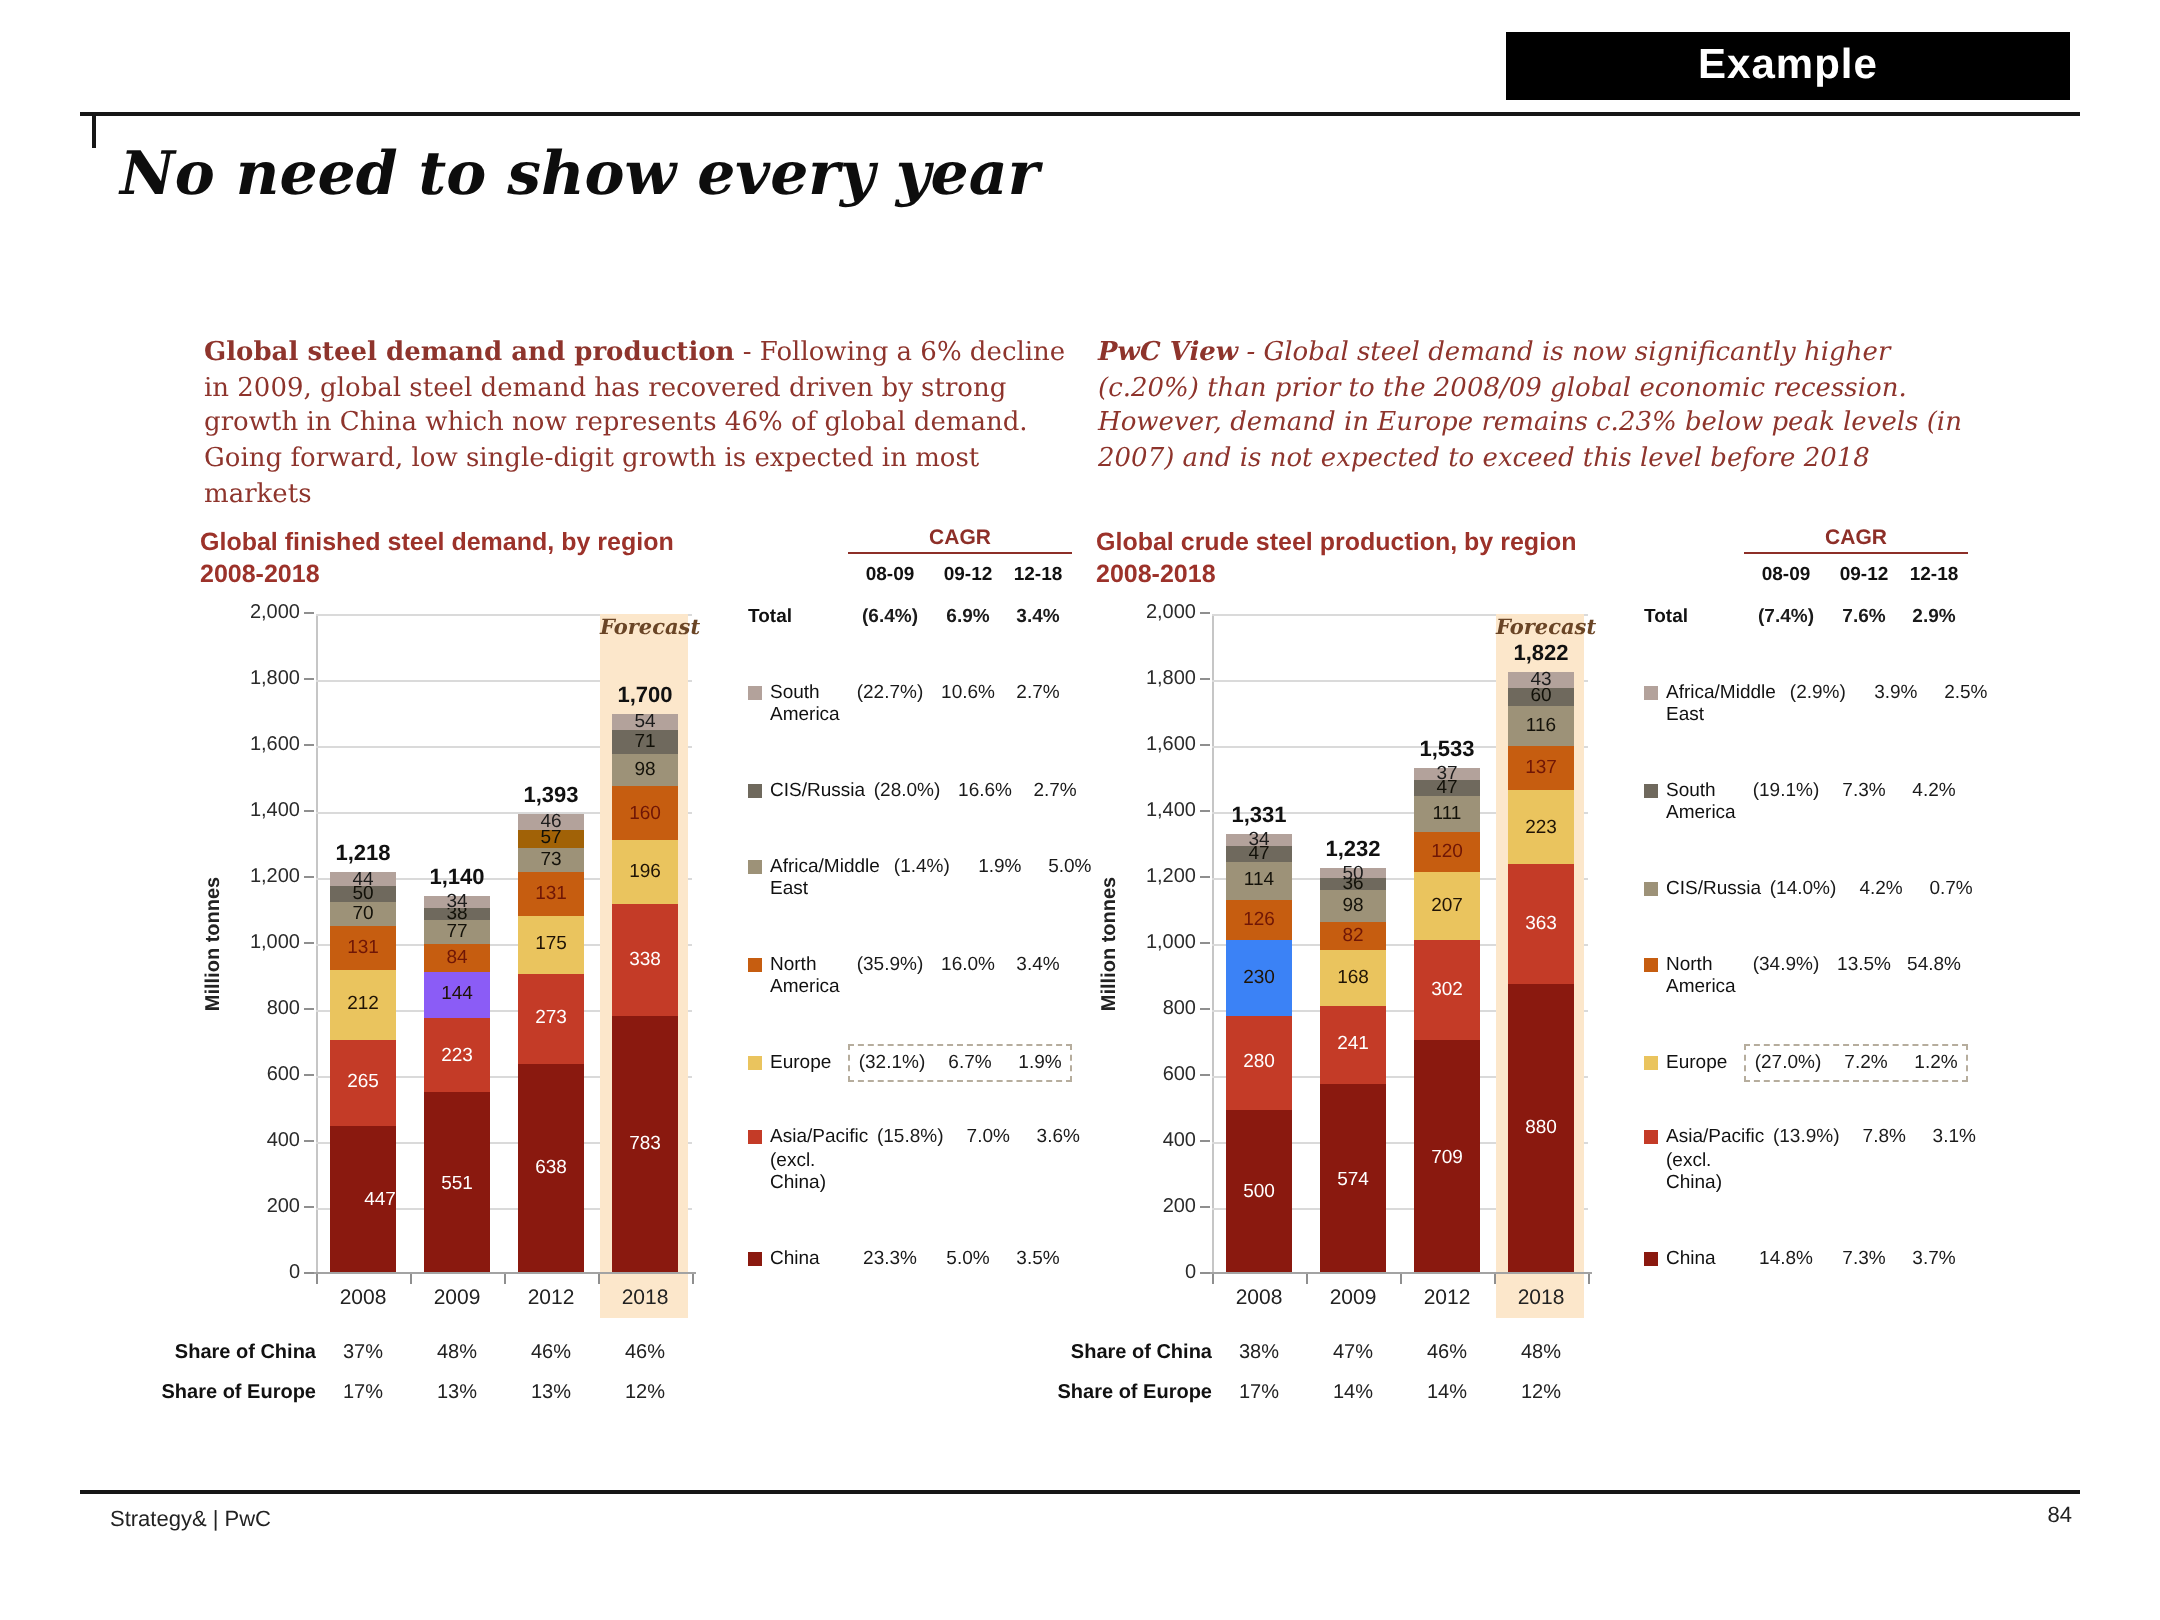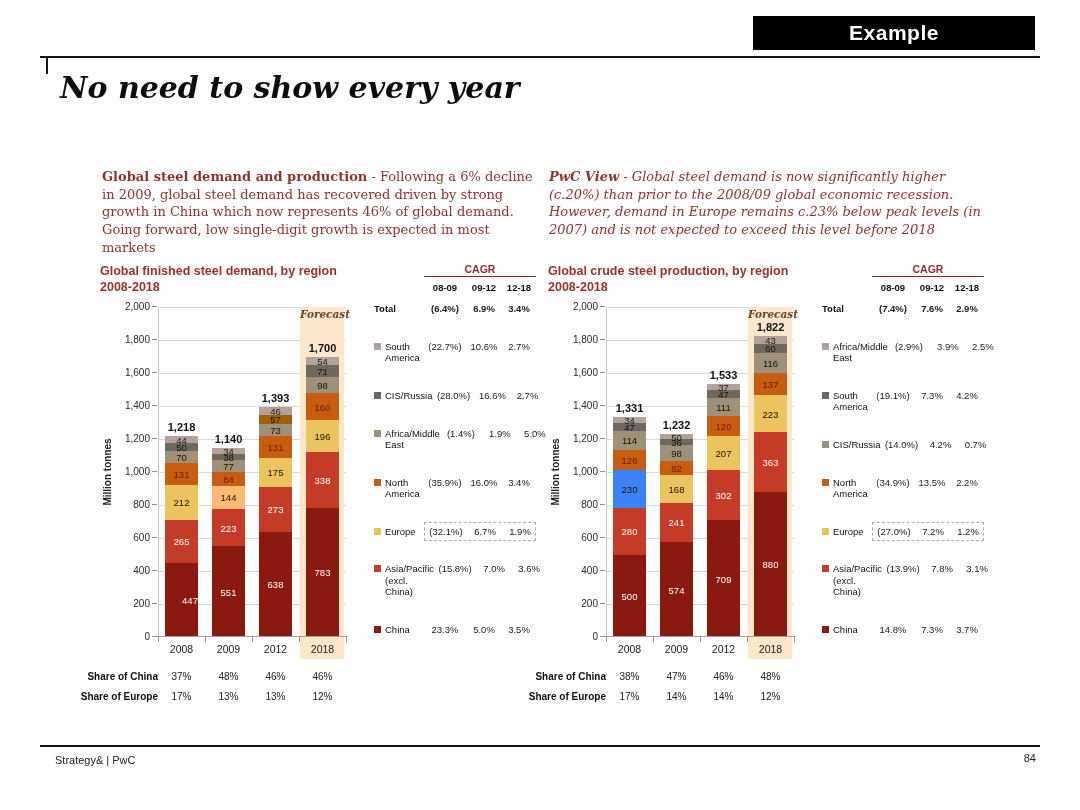--- a/index.html
+++ b/index.html
@@ -159,21 +159,21 @@
                   </div>
                 </div>
                 <div class="total" style="left: -8px; width: 63px; bottom: 204.135px;">1,218</div>
                 <div class="bar" style="left: 54px;">
                   <div class="seg" style="height: 90.915px; background: rgb(138, 25, 15);">
                     <span style="color: rgb(255, 255, 255);">551</span>
                   </div>
                   <div class="seg" style="height: 36.795px; background: rgb(196, 59, 39);">
                     <span style="color: rgb(255, 255, 255);">223</span>
                   </div>
-                  <div class="seg" style="height: 23.76px; background: #fdba74;">
+                  <div class="seg" style="height: 23.76px; background: #8b5cf6;">
                     <span style="color: rgb(31, 19, 5);">144</span>
                   </div>
                   <div class="seg" style="height: 13.86px; background: rgb(198, 93, 16);">
                     <span style="color: rgb(111, 22, 6);">84</span>
                   </div>
                   <div class="seg" style="height: 11.385px; background: rgb(157, 146, 120);">
                     <span style="color: rgb(20, 18, 10);">77</span>
                   </div>
                   <div class="seg" style="height: 6.27px; background: rgb(111, 105, 93);">
                     <span style="color: rgb(17, 16, 8);">38</span>
@@ -587,21 +587,21 @@
                 </div>
               </div>
               <div class="cagr-row">
                 <div class="cagr-name">
                   <span class="mk" style="background: rgb(198, 93, 16);"></span>
                   <span>North America</span>
                 </div>
                 <div class="cagr-vals">
                   <div class="w1">(34.9%)</div>
                   <div class="w2">13.5%</div>
-                  <div class="w3">2.2%</div>
+                  <div class="w3">54.8%</div>
                 </div>
               </div>
               <div class="cagr-row">
                 <div class="cagr-name">
                   <span class="mk" style="background: rgb(234, 196, 94);"></span>
                   <span>Europe</span>
                 </div>
                 <div class="cagr-vals boxed">
                   <div class="w1">(27.0%)</div>
                   <div class="w2">7.2%</div>

